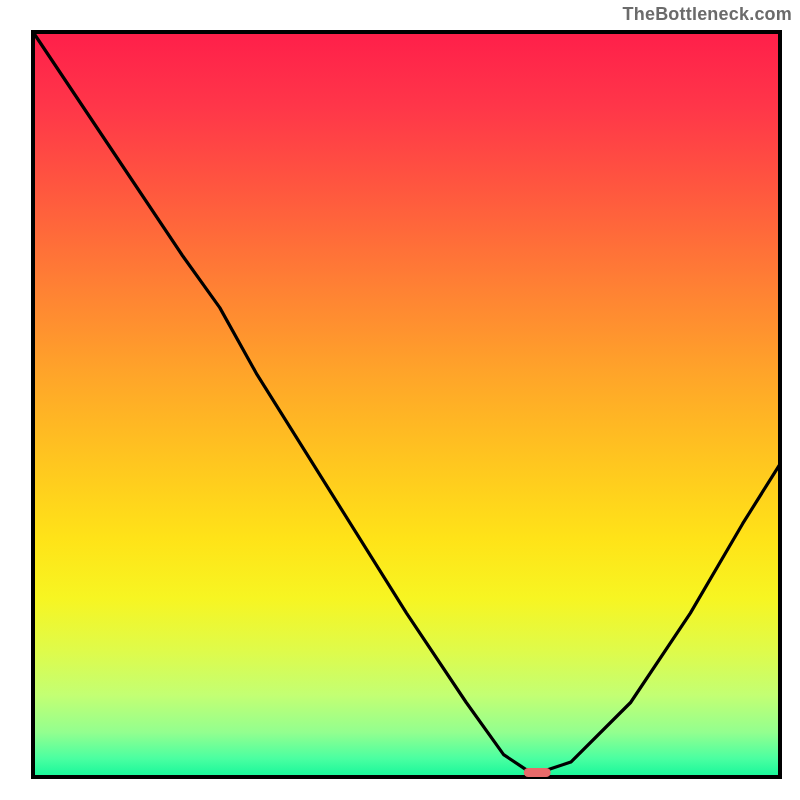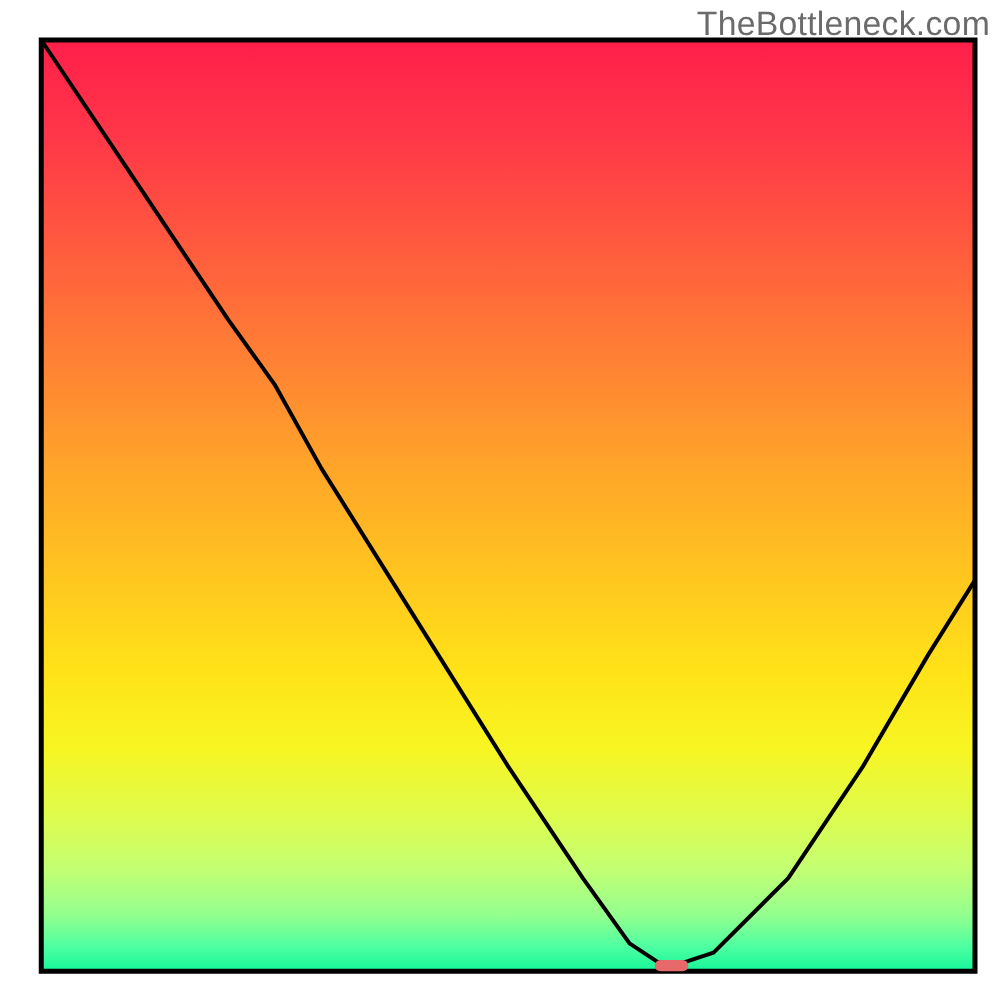--- a/index.html
+++ b/index.html
@@ -12,23 +12,23 @@
   }
   .chart-container {
     position: relative;
     width: 800px;
     height: 800px;
   }
   .watermark {
     position: absolute;
     top: 4px;
     right: 8px;
-    font-size: 27px;
+    font-size: 18px;
     color: #6b6b6b;
-    font-weight: 400;
+    font-weight: 700;
     letter-spacing: 0.2px;
     z-index: 30;
   }
   svg.plot {
     position: absolute;
     left: 0;
     top: 0;
     width: 800px;
     height: 800px;
   }

